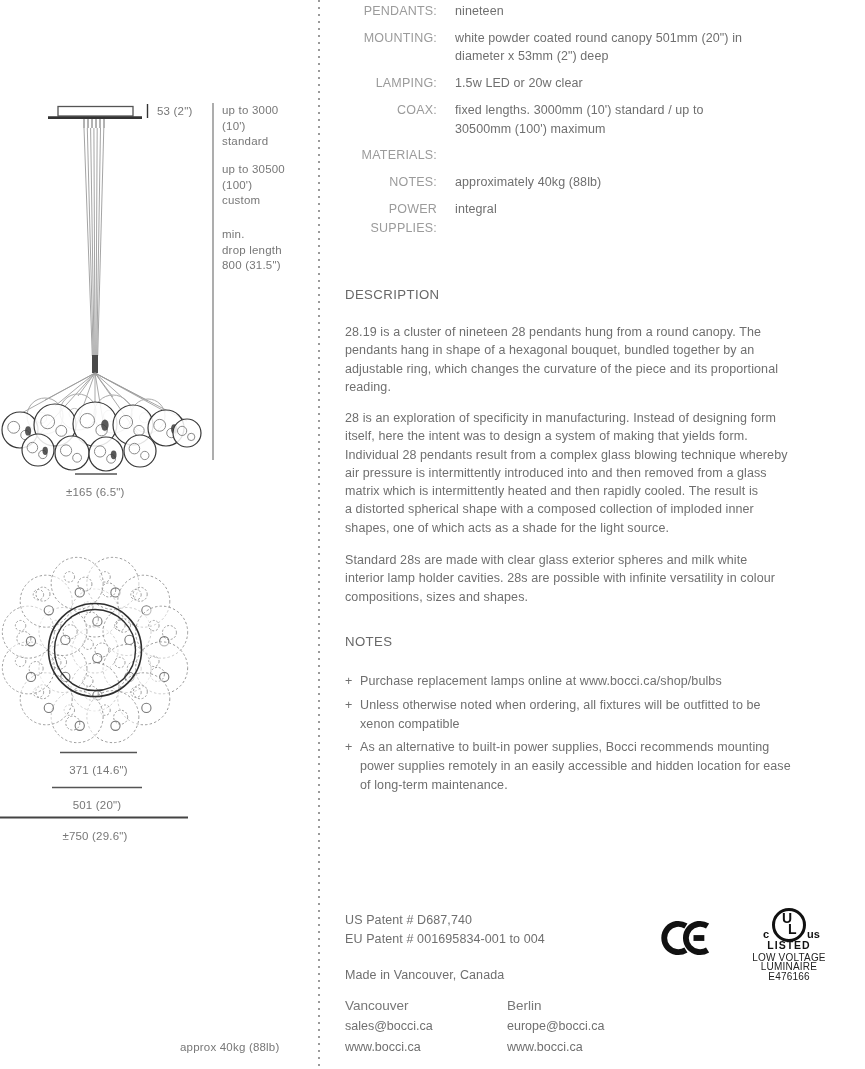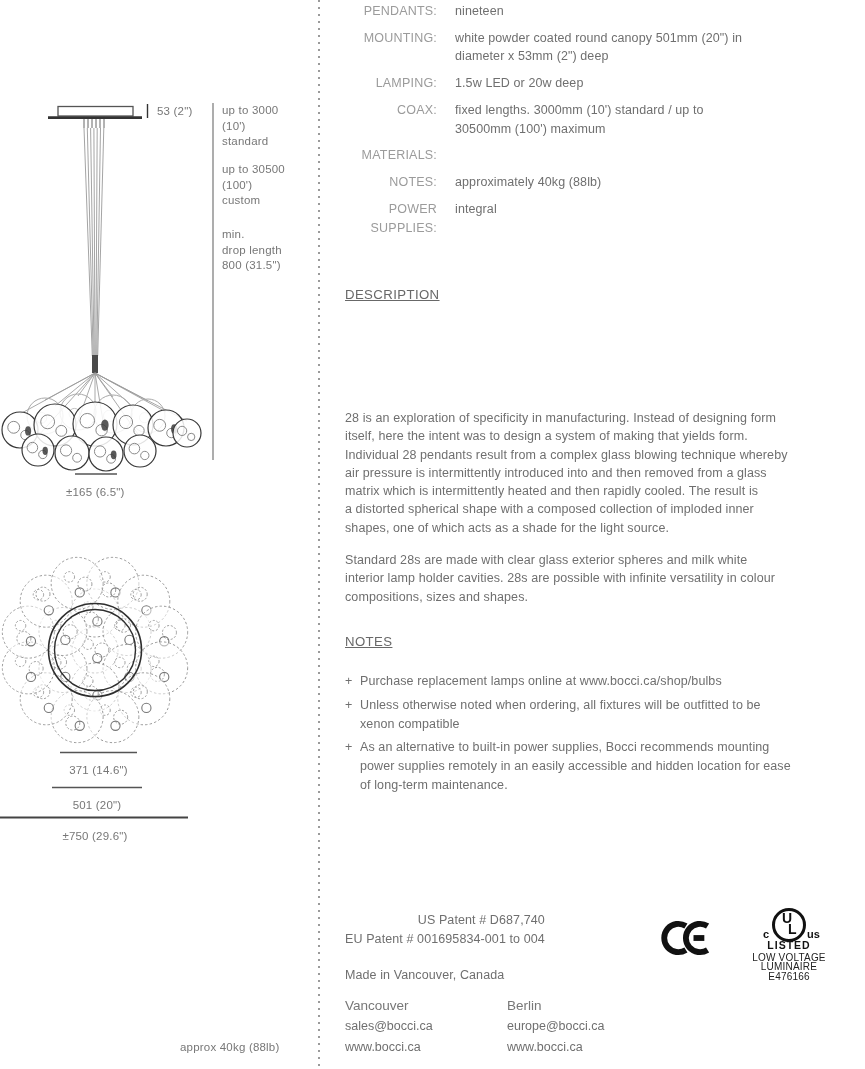--- a/index.html
+++ b/index.html
@@ -26,33 +26,33 @@
   .spec-row{display:flex;margin-bottom:8.5px;}
   .spec-label{
     width:92px;text-align:right;color:#9b9b9b;font-size:12.5px;
     line-height:18.4px;letter-spacing:.2px;white-space:pre-line;flex:none;
   }
   .spec-value{
     margin-left:18px;color:#6f6f6f;font-size:12.5px;line-height:18.4px;
     letter-spacing:.1px;white-space:pre-line;
   }
   .sec-heading{
-    position:absolute;left:0;color:#686868;font-size:13.2px;letter-spacing:.4px;text-decoration:underline;
+    position:absolute;left:0;color:#686868;font-size:13.2px;letter-spacing:.4px;
   }
   .para{
     position:absolute;left:0;color:#6f6f6f;font-size:12.5px;line-height:18.3px;
     letter-spacing:.1px;white-space:pre-line;
   }
   .note-row{position:absolute;left:0;}
   .note-bullet{position:absolute;left:0;top:0;color:#6f6f6f;font-size:12.5px;line-height:18.8px;}
   .note-text{
     margin-left:15px;color:#6f6f6f;font-size:12.5px;line-height:18.8px;
     letter-spacing:.1px;white-space:pre-line;
   }
-  .foot-text{color:#6f6f6f;font-size:12.5px;line-height:19px;letter-spacing:.1px;text-align:right;}
+  .foot-text{color:#6f6f6f;font-size:12.5px;line-height:19px;letter-spacing:.1px;}
   .office{position:absolute;top:995px;}
   .office .city{color:#777;font-size:13.5px;line-height:21px;}
   .office .line{color:#6f6f6f;font-size:12.5px;line-height:20.5px;}
   .ul-block{left:741px;top:902px;width:96px;text-align:center;color:#111;}
   .ul-sub{font-size:10px;line-height:9px;color:#222;letter-spacing:.2px;margin-top:3px;}
   svg{display:block;}
 </style>
 </head>
 <body>
 
@@ -260,21 +260,21 @@
       <div class="spec-label">PENDANTS:</div>
       <div class="spec-value">nineteen</div>
     </div>
     <div class="spec-row">
       <div class="spec-label">MOUNTING:</div>
       <div class="spec-value">white powder coated round canopy 501mm (20") in
 diameter x 53mm (2") deep</div>
     </div>
     <div class="spec-row">
       <div class="spec-label">LAMPING:</div>
-      <div class="spec-value">1.5w LED or 20w deep</div>
+      <div class="spec-value">1.5w LED or 20w clear</div>
     </div>
     <div class="spec-row">
       <div class="spec-label">COAX:</div>
       <div class="spec-value">fixed lengths. 3000mm (10') standard / up to
 30500mm (100') maximum</div>
     </div>
     <div class="spec-row">
       <div class="spec-label">MATERIALS:</div>
     </div>
     <div class="spec-row">
@@ -282,20 +282,24 @@
       <div class="spec-value">approximately 40kg (88lb)</div>
     </div>
     <div class="spec-row">
       <div class="spec-label">POWER
 SUPPLIES:</div>
       <div class="spec-value">integral</div>
     </div>
   </div>
 
   <div class="sec-heading" style="top:287px;">DESCRIPTION</div>
+  <div class="para" style="top:323px;">28.19 is a cluster of nineteen 28 pendants hung from a round canopy. The
+pendants hang in shape of a hexagonal bouquet, bundled together by an
+adjustable ring, which changes the curvature of the piece and its proportional
+reading.</div>
   <div class="para" style="top:409px;">28 is an exploration of specificity in manufacturing. Instead of designing form
 itself, here the intent was to design a system of making that yields form.
 Individual 28 pendants result from a complex glass blowing technique whereby
 air pressure is intermittently introduced into and then removed from a glass
 matrix which is intermittently heated and then rapidly cooled. The result is
 a distorted spherical shape with a composed collection of imploded inner
 shapes, one of which acts as a shade for the light source.</div>
   <div class="para" style="top:551px;">Standard 28s are made with clear glass exterior spheres and milk white
 interior lamp holder cavities. 28s are possible with infinite versatility in colour
 compositions, sizes and shapes.</div>

